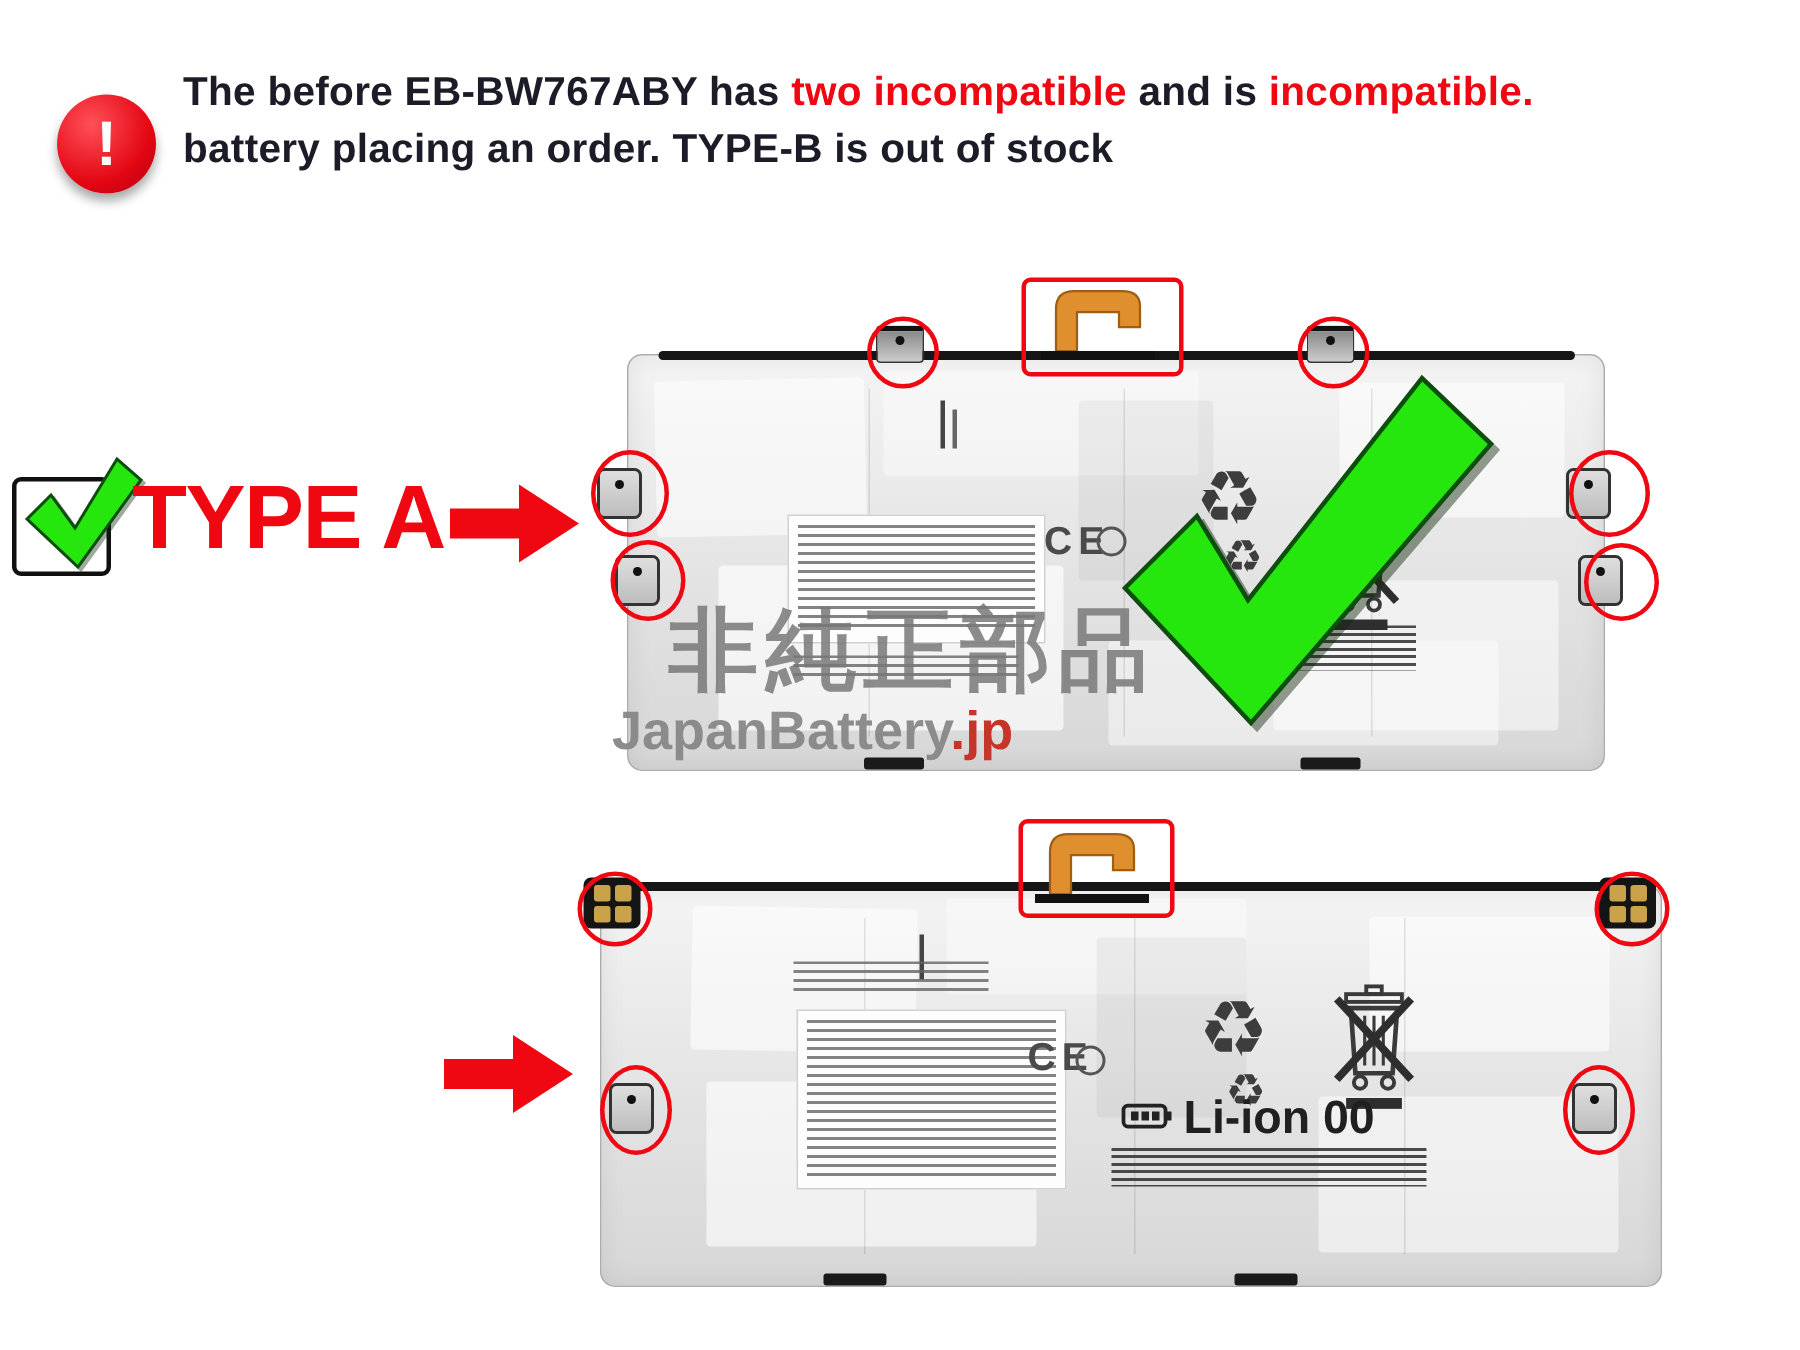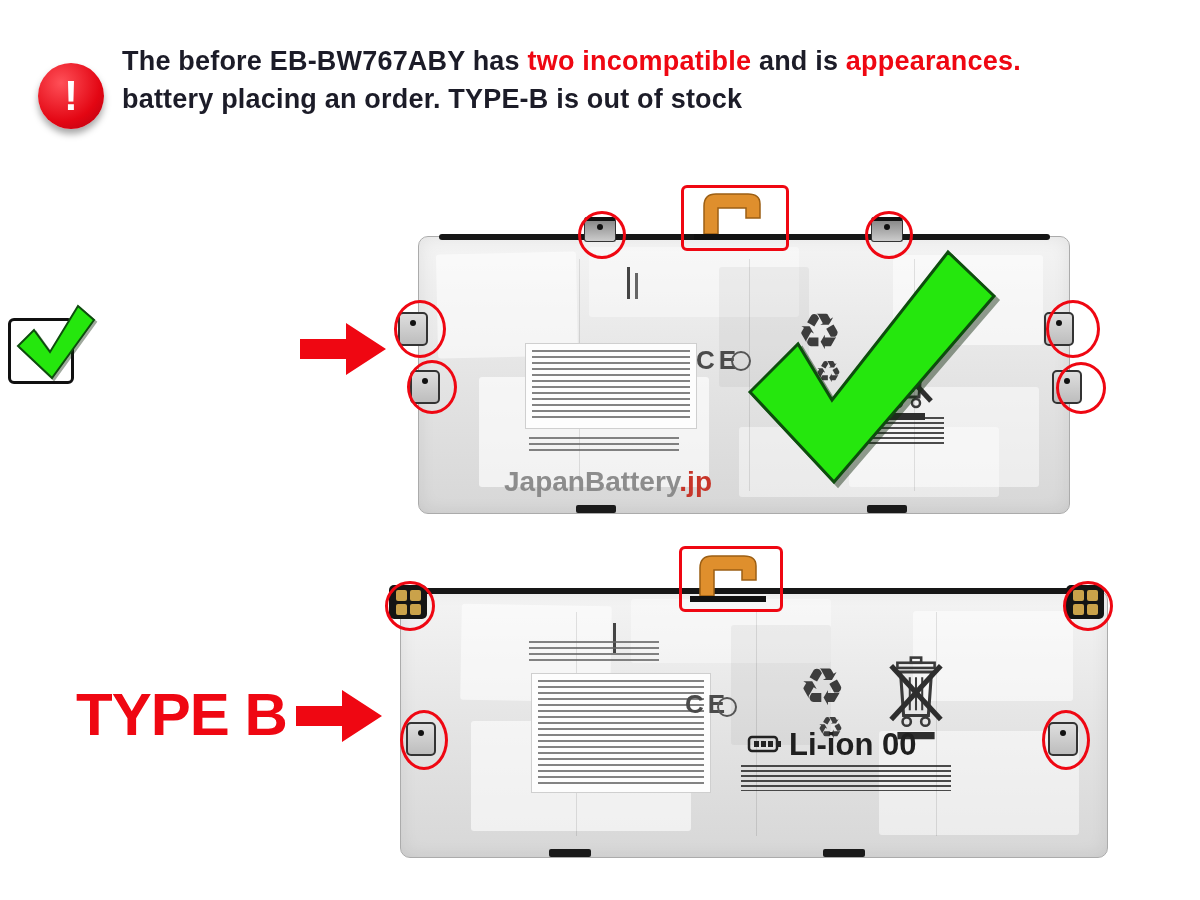--- a/index.html
+++ b/index.html
@@ -62,36 +62,36 @@
   .conn i{display:block;width:11px;height:11px;background:#caa24a;border-radius:2px;}
 
   
   .ring{position:absolute;border:3px solid var(--red);border-radius:50%;}
   .rbox{position:absolute;border:3px solid var(--red);border-radius:6px;}
   .flex-svg{position:absolute;}
 
   
   .wm-cjk{position:absolute;left:408px;top:394px;width:400px;text-align:center;font-size:60px;
     letter-spacing:5px;font-weight:bold;color:rgba(120,120,120,.85);}
-  .wm-brand{position:absolute;left:408px;top:466px;width:400px;text-align:center;font-size:28px;
+  .wm-brand{position:absolute;left:408px;top:466px;width:400px;font-size:36px;
     font-weight:bold;color:rgba(135,135,135,.95);}
   .wm-brand .jp{color:#c73529;}
 
   .big-check{position:absolute;left:742px;top:242px;filter:drop-shadow(4px 4px 0 rgba(15,40,10,.45));}
 </style>
 </head>
 <body>
 
 <div class="stage">
 
   <div class="warn-icon">
     <span>!</span>
   </div>
   <div class="warn-text">
-    <p><span>The before EB-BW767ABY has </span><span class="tr">two incompatible</span><span> and is </span><span class="tr">appearances.</span></p>
+    <p><span>The before EB-BW767ABY has </span><span class="tr">two incompatible</span><span> and is </span><span class="tr">incompatible.</span></p>
     <p><span>battery placing an order. TYPE-B is out of stock</span></p>
   </div>
 
   <div class="battery battery-a">
     <div class="rim-top"></div>
     <div class="patch" style="left:18px;top:16px;width:140px;height:104px;transform:rotate(-1.2deg);"></div>
     <div class="patch" style="left:170px;top:10px;width:210px;height:70px;background:rgba(255,255,255,.4);"></div>
     <div class="patch" style="left:60px;top:140px;width:230px;height:110px;background:rgba(255,255,255,.65);"></div>
     <div class="patch" style="right:26px;top:18px;width:150px;height:90px;"></div>
     <div class="patch" style="right:30px;top:150px;width:190px;height:100px;background:rgba(255,255,255,.5);"></div>
@@ -157,30 +157,32 @@
   </svg>
 
   <div class="rbox" style="left:681px;top:185px;width:102px;height:60px;"></div>
   <div class="ring" style="left:578px;top:211px;width:42px;height:42px;"></div>
   <div class="ring" style="left:865px;top:211px;width:42px;height:42px;"></div>
   <div class="ring" style="left:394px;top:300px;width:46px;height:52px;"></div>
   <div class="ring" style="left:407px;top:360px;width:44px;height:48px;"></div>
   <div class="ring" style="left:1046px;top:300px;width:48px;height:52px;"></div>
   <div class="ring" style="left:1056px;top:362px;width:44px;height:46px;"></div>
 
+  <div class="wm-cjk">非純正部品</div>
   <div class="wm-brand"><span>JapanBattery</span><span class="jp">.jp</span></div>
 
   <svg class="big-check" width="256" height="248" viewBox="0 0 256 248">
     <polygon points="8,150 56,102 90,158 206,10 252,54 92,240" fill="var(--green)" stroke="#0d4d0d" stroke-width="3"></polygon>
   </svg>
 
   <div class="checkbox"></div>
   <svg class="cb-check" width="86" height="84" viewBox="0 0 86 84" style="filter:drop-shadow(2px 2px 0 rgba(15,40,10,.4));">
     <polygon points="6,46 22,30 38,52 66,6 82,20 40,78" fill="var(--green)" stroke="#0d4d0d" stroke-width="2"></polygon>
   </svg>
+  <div class="type-label type-a-label">TYPE A</div>
   <svg class="arrow arrow-a" width="86" height="52" viewBox="0 0 86 52">
     <polygon points="0,16 46,16 46,0 86,26 46,52 46,36 0,36" fill="var(--red)"></polygon>
   </svg>
 
   <div class="battery battery-b">
     <div class="rim-top"></div>
     <div class="patch" style="left:60px;top:14px;width:150px;height:96px;transform:rotate(1deg);"></div>
     <div class="patch" style="left:230px;top:8px;width:200px;height:64px;background:rgba(255,255,255,.4);"></div>
     <div class="patch" style="left:70px;top:130px;width:220px;height:110px;background:rgba(255,255,255,.6);"></div>
     <div class="patch" style="right:34px;top:20px;width:160px;height:90px;"></div>
@@ -252,18 +254,17 @@
     <path d="M14 46 L14 18 Q14 6 26 6 L58 6 Q70 6 70 16 L70 30 L56 30 L56 20 L28 20 L28 46 Z" fill="var(--orange)" stroke="#9c5f14" stroke-width="1.5"></path>
     <rect x="4" y="46" width="76" height="6" fill="#111"></rect>
   </svg>
 
   <div class="rbox" style="left:679px;top:546px;width:98px;height:60px;"></div>
   <div class="ring" style="left:385px;top:581px;width:44px;height:44px;"></div>
   <div class="ring" style="left:1063px;top:581px;width:44px;height:44px;"></div>
   <div class="ring" style="left:400px;top:710px;width:42px;height:54px;"></div>
   <div class="ring" style="left:1042px;top:710px;width:42px;height:54px;"></div>
 
-  <div class="type-label type-b-label">TYPE B</div>
   <svg class="arrow arrow-b" width="86" height="52" viewBox="0 0 86 52">
     <polygon points="0,16 46,16 46,0 86,26 46,52 46,36 0,36" fill="var(--red)"></polygon>
   </svg>
 
 </div>
 
 </body></html>

